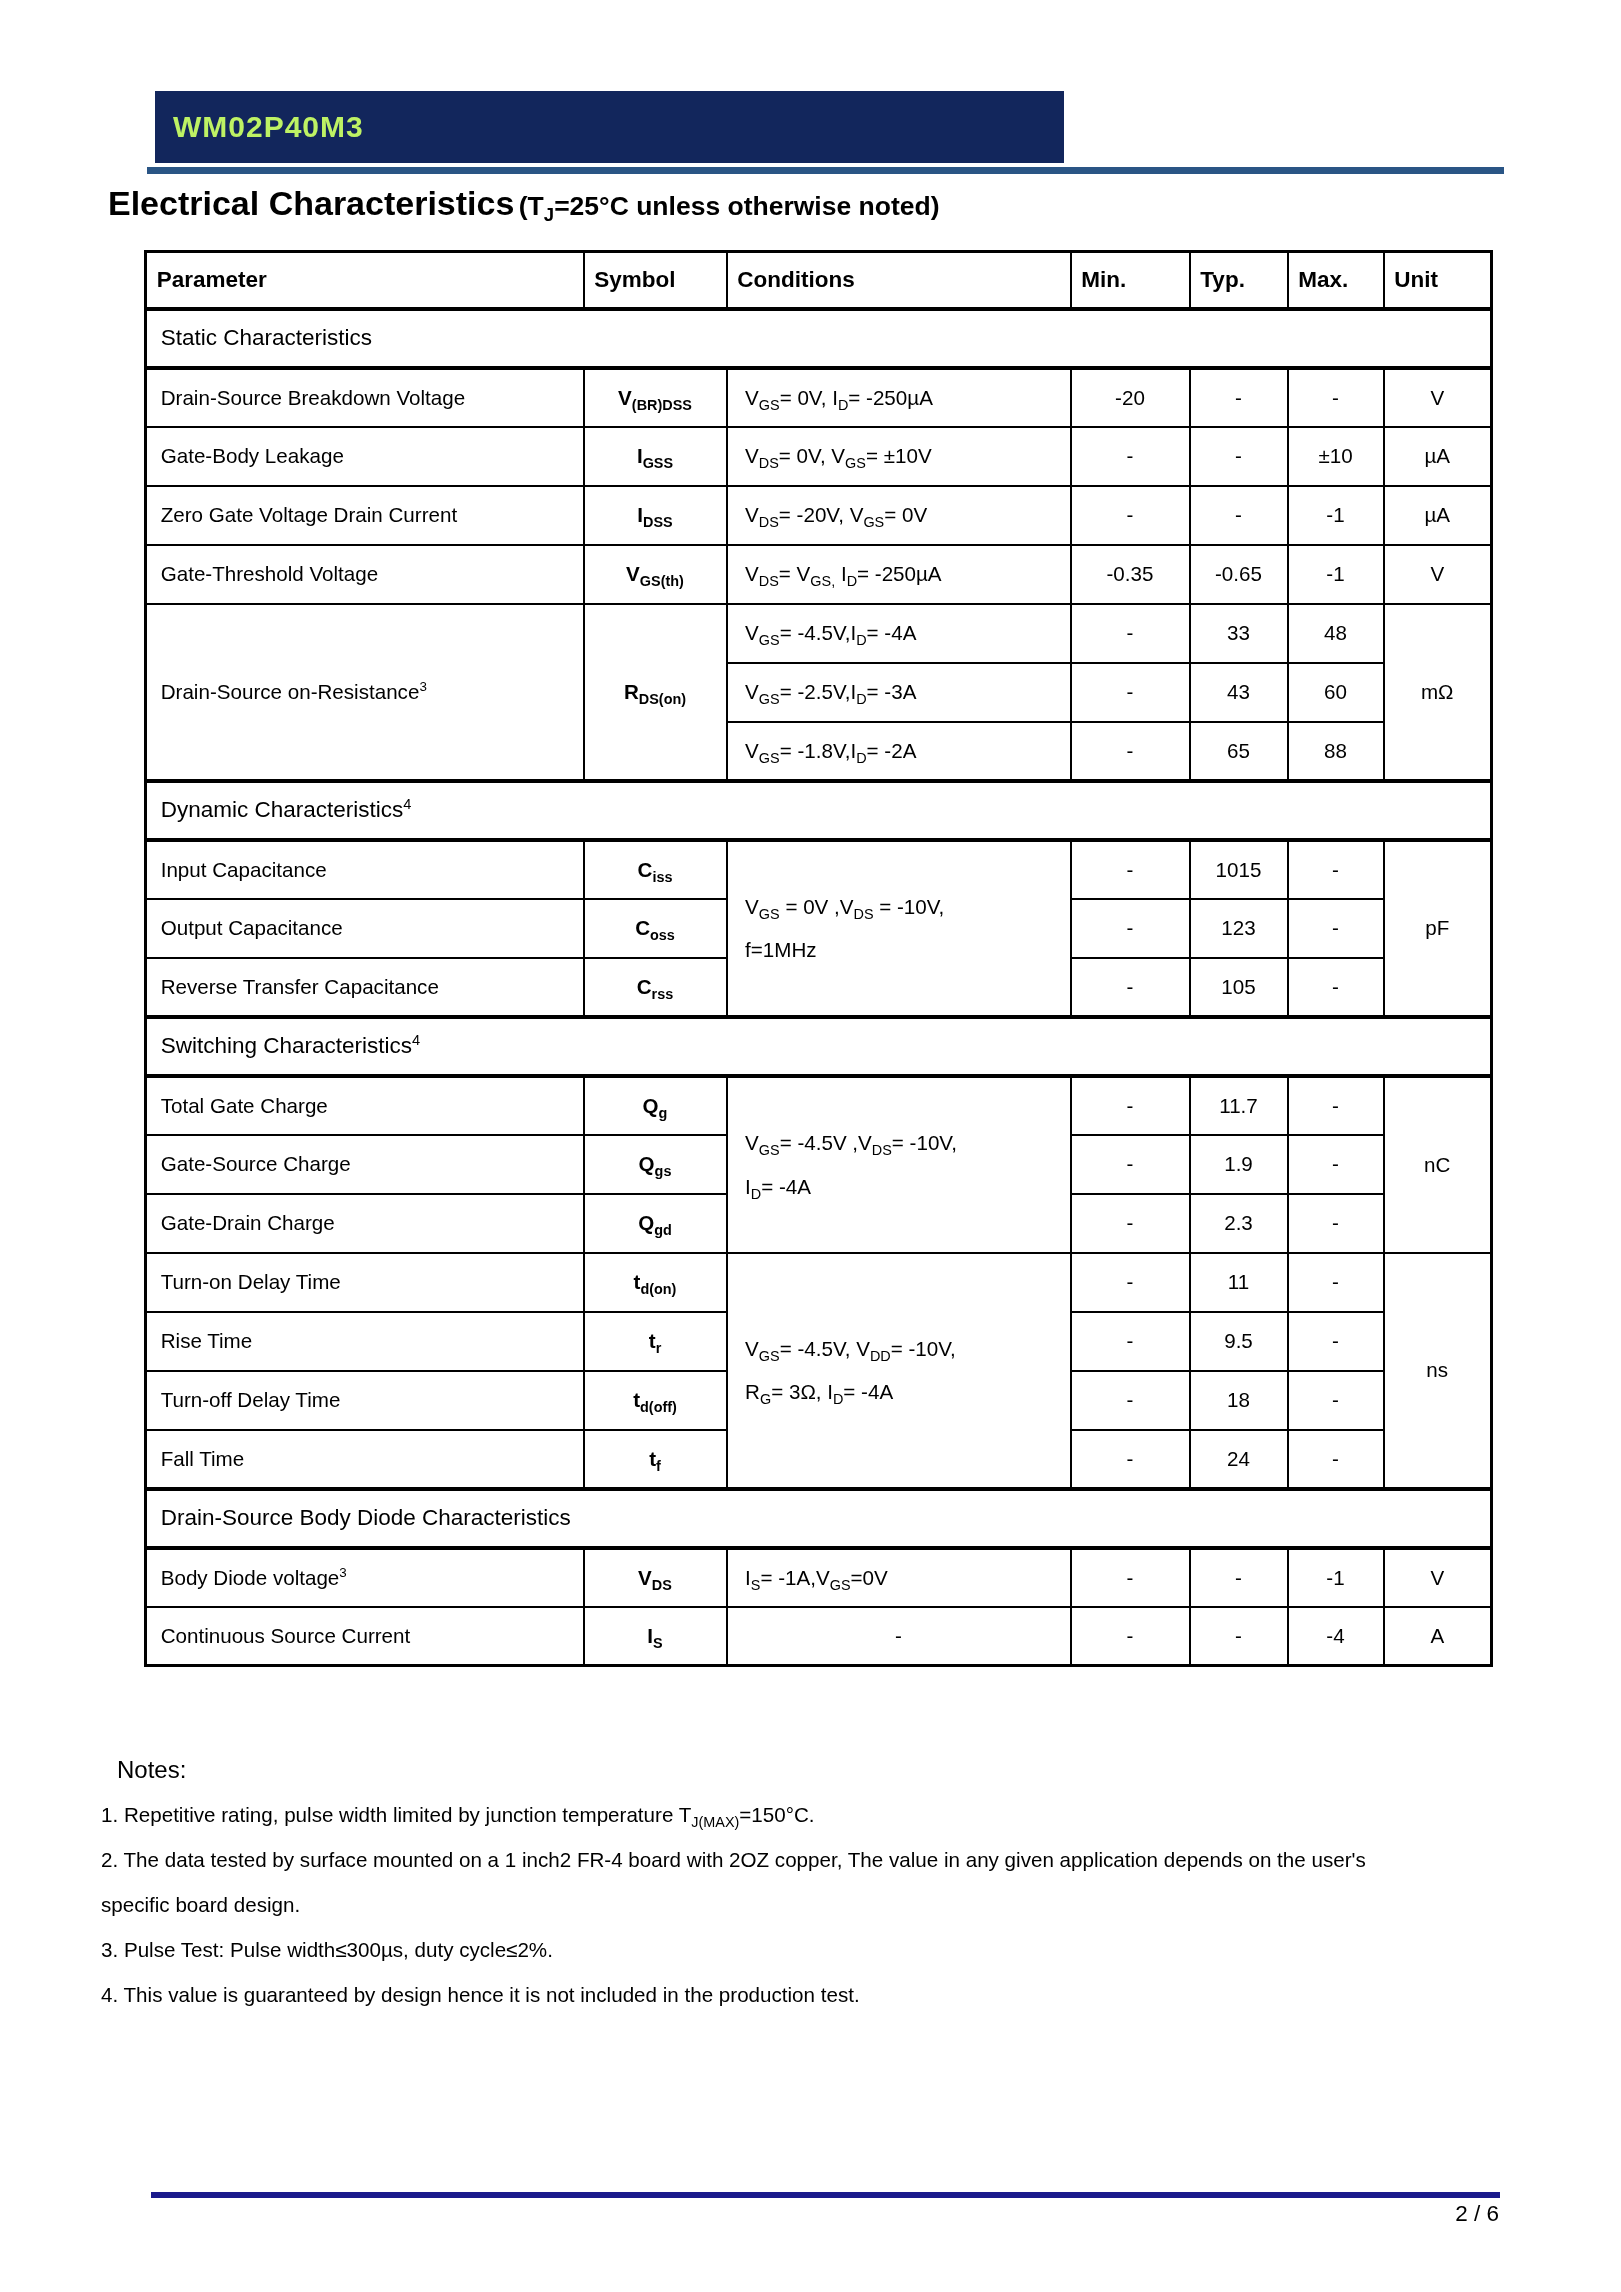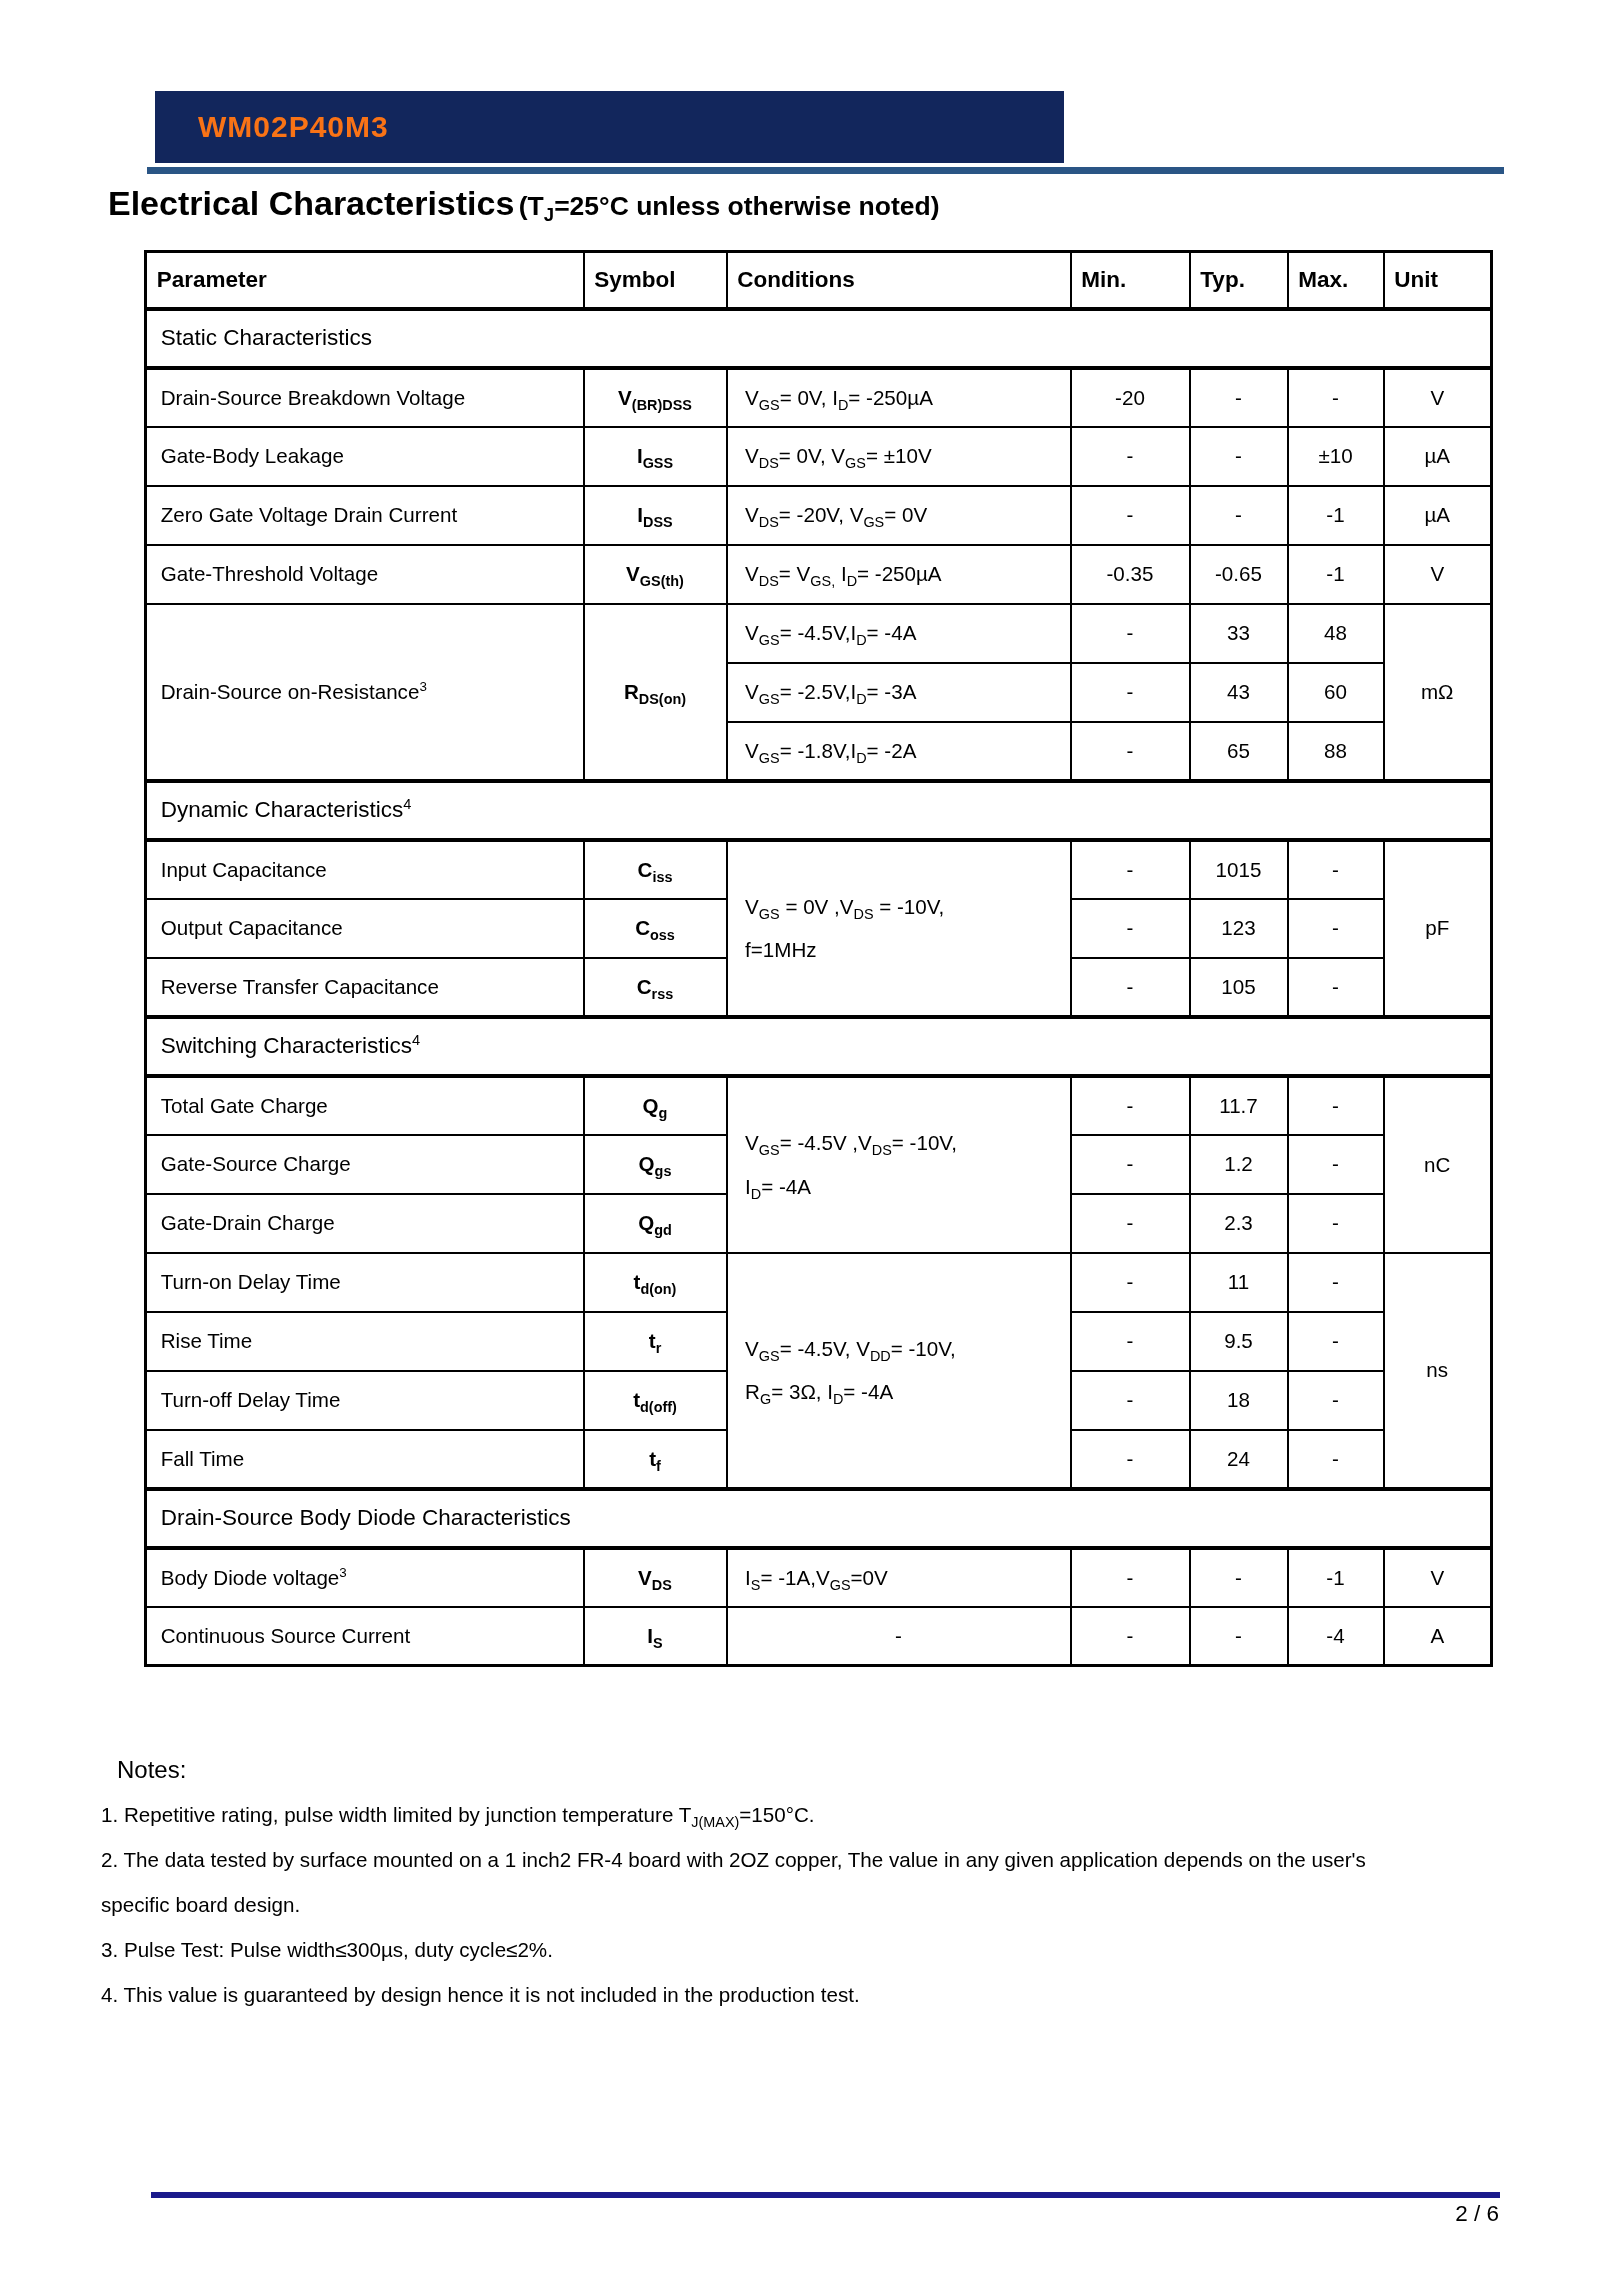--- a/index.html
+++ b/index.html
@@ -12,23 +12,23 @@
     font-family: "Liberation Sans", sans-serif;
     overflow: hidden;
   }
 
   
   .banner {
     position: absolute;
     left: 155px; top: 91px;
     width: 909px; height: 72px;
     background: #12265c;
-    color: #f97316;
+    color: #bef264;
     display: flex; align-items: center;
-    padding-left: 43px;
+    padding-left: 18px;
     box-sizing: border-box;
     font-size: 30px; font-weight: bold;
     letter-spacing: 1px;
   }
   .banner-underline {
     position: absolute;
     left: 147px; top: 167px;
     width: 1357px; height: 6.9px;
     background: #2a5585;
   }
@@ -263,21 +263,21 @@
         </td>
         <td class="c-val">-</td>
         <td class="c-val">11.7</td>
         <td class="c-val">-</td>
         <td class="c-unit" rowspan="3">nC</td>
       </tr>
       <tr>
         <td class="c-param">Gate-Source Charge</td>
         <td class="c-sym">Q<sub>gs</sub></td>
         <td class="c-val">-</td>
-        <td class="c-val">1.2</td>
+        <td class="c-val">1.9</td>
         <td class="c-val">-</td>
       </tr>
       <tr>
         <td class="c-param">Gate-Drain Charge</td>
         <td class="c-sym">Q<sub>gd</sub></td>
         <td class="c-val">-</td>
         <td class="c-val">2.3</td>
         <td class="c-val">-</td>
       </tr>
 

